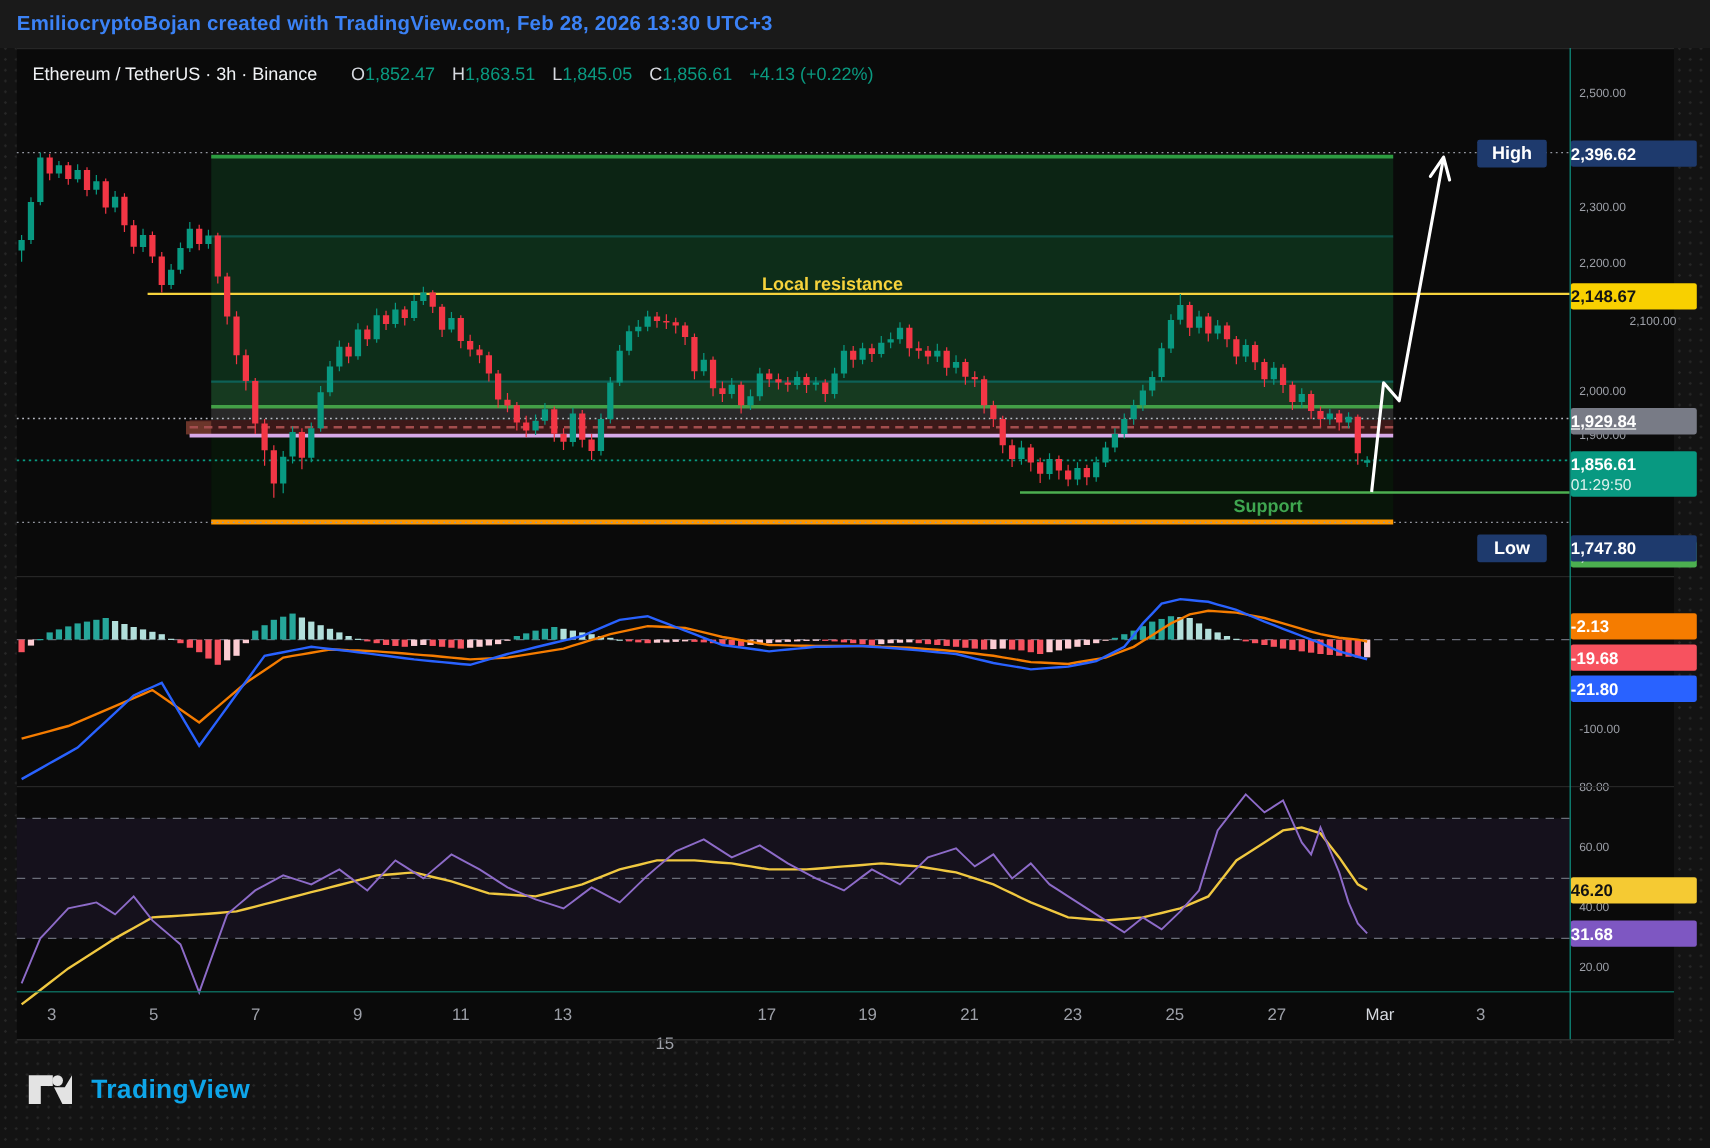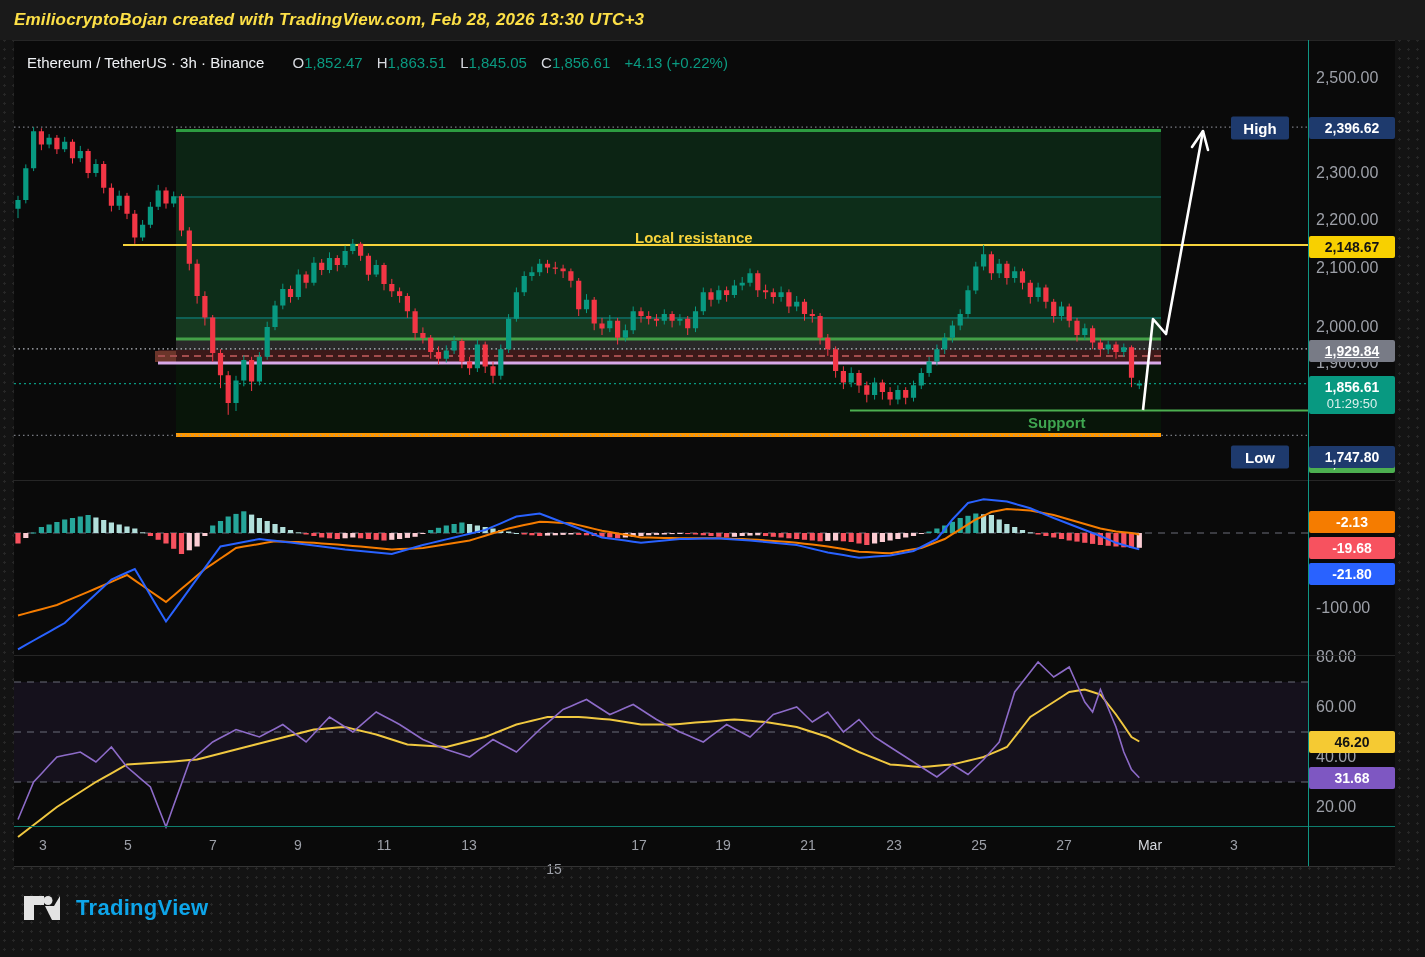--- a/index.html
+++ b/index.html
@@ -5,36 +5,36 @@
   html,body{margin:0;padding:0;}
   body{
     width:1425px;height:957px;position:relative;overflow:hidden;
     background-color:#131313;
     background-image:radial-gradient(#272727 1px, transparent 1.2px);
     background-size:9px 9px;
     font-family:"Liberation Sans","DejaVu Sans",sans-serif;
     -webkit-font-smoothing:antialiased;
   }
   .topbar{position:absolute;left:0;top:0;width:1425px;height:40px;background:#1a1a1a;}
-  .topbar .wm{position:absolute;left:14px;top:10px;font-size:17px;font-weight:700;color:#fde047;letter-spacing:.2px;font-style:italic;}
+  .topbar .wm{position:absolute;left:14px;top:10px;font-size:17px;font-weight:700;color:#3b82f6;letter-spacing:.2px;}
   .chart-area{position:absolute;left:14px;top:40px;width:1381px;height:826px;background:#0a0a0a;}
   .sep-h{position:absolute;left:14px;width:1381px;height:0;border-top:1px solid #262626;}
   .sep-teal{border-top:1px solid #0e7d6d;}
   .sep-v{position:absolute;top:40px;height:826px;width:0;border-left:1px solid #0f9584;}
   .symbol-row{position:absolute;left:27px;top:54px;font-size:15px;color:#e6e9ef;white-space:nowrap;}
   .symbol-row .sym{color:#f0f2f5;font-weight:500;margin-right:14px;}
   .symbol-row .lbl{color:#d7dae0;margin-left:10px;}
   .symbol-row .val{color:#0a9a81;font-weight:500;}
   .symbol-row .chg{color:#0a9a81;margin-left:10px;font-weight:500;}
   .anno{position:absolute;font-size:15px;font-weight:700;white-space:nowrap;}
   .anno.resistance{color:#f6d33c;}
   .anno.support{color:#3fa650;}
-  .axis-label{position:absolute;left:1316px;transform:translateY(-50%);font-size:16px;color:#9b9eа6;color:#9da0a8;white-space:nowrap;}
-  .badge{position:absolute;left:1309px;width:86px;transform:translateY(-50%);
-    font-size:14px;font-weight:700;text-align:center;padding:3px 0;border-radius:2px;white-space:nowrap;}
+  .axis-label{position:absolute;left:1316px;transform:translateY(-50%);font-size:10px;color:#9b9eа6;color:#9da0a8;white-space:nowrap;}
+  .badge{position:absolute;left:1309px;width:105px;transform:translateY(-50%);
+    font-size:14px;font-weight:700;padding:3px 0;border-radius:2px;white-space:nowrap;}
   .badge .sub{display:block;font-weight:400;font-size:13px;opacity:.85;margin-top:1px;}
   .side-label{position:absolute;width:50px;transform:translateY(-50%);left:1231px;
     font-size:15px;font-weight:700;color:#fff;background:#1e3a6d;text-align:center;padding:3px 4px;border-radius:2px;}
   .time-label{position:absolute;top:845px;transform:translate(-50%,-50%);font-size:14px;color:#9da0a8;}
   .time-label.bright{color:#d6d9df;font-weight:500;}
   .footer{position:absolute;left:22px;top:888px;display:flex;align-items:center;}
   .footer .tv-text{color:#0ea5e9;font-size:22px;font-weight:700;margin-left:10px;letter-spacing:.3px;}
   svg.plot{position:absolute;left:0;top:0;}
 </style>
 </head>
@@ -238,21 +238,21 @@
   <span class="chg">+4.13 (+0.22%)</span>
 </div>
 
 <div class="anno resistance" style="left:635px;top:229px;">Local resistance</div>
 <div class="anno support" style="left:1028px;top:414px;">Support</div>
 
 <div id="price-axis">
     <div class="axis-label" style="top: 78px;">2,500.00</div>
     <div class="axis-label" style="top: 173px;">2,300.00</div>
     <div class="axis-label" style="top: 220px;">2,200.00</div>
-    <div class="axis-label" style="top: 268px;">2,100.00</div>
+    <div class="axis-label" style="top: 268px; margin-left: 42px;">2,100.00</div>
     <div class="axis-label" style="top: 315px; margin-top: 12px;">2,000.00</div>
     <div class="axis-label" style="top: 363px;">1,900.00</div>
     <div class="side-label" style="top: 128px;">High</div>
     <div class="badge" style="top: 128px; background: rgb(30, 58, 109); color: rgb(255, 255, 255);">2,396.62</div>
     <div class="badge" style="top: 247px; background: rgb(248, 208, 0); color: rgb(19, 19, 19);">2,148.67</div>
     <div class="badge" style="top: 351px; background: rgb(120, 123, 134); color: rgb(255, 255, 255); text-decoration: underline;">1,929.84</div>
     <div class="badge" style="top: 395px; background: rgb(8, 153, 129); color: rgb(255, 255, 255);">1,856.61<span class="sub">01:29:50</span></div>
     <div class="badge" style="top: 431px; background: rgb(76, 175, 80); color: rgb(255, 255, 255); margin-top: 31px;">1,800.08</div>
     <div class="side-label" style="top: 457px;">Low</div>
     <div class="badge" style="top: 457px; background: rgb(30, 58, 109); color: rgb(255, 255, 255);">1,747.80</div>

